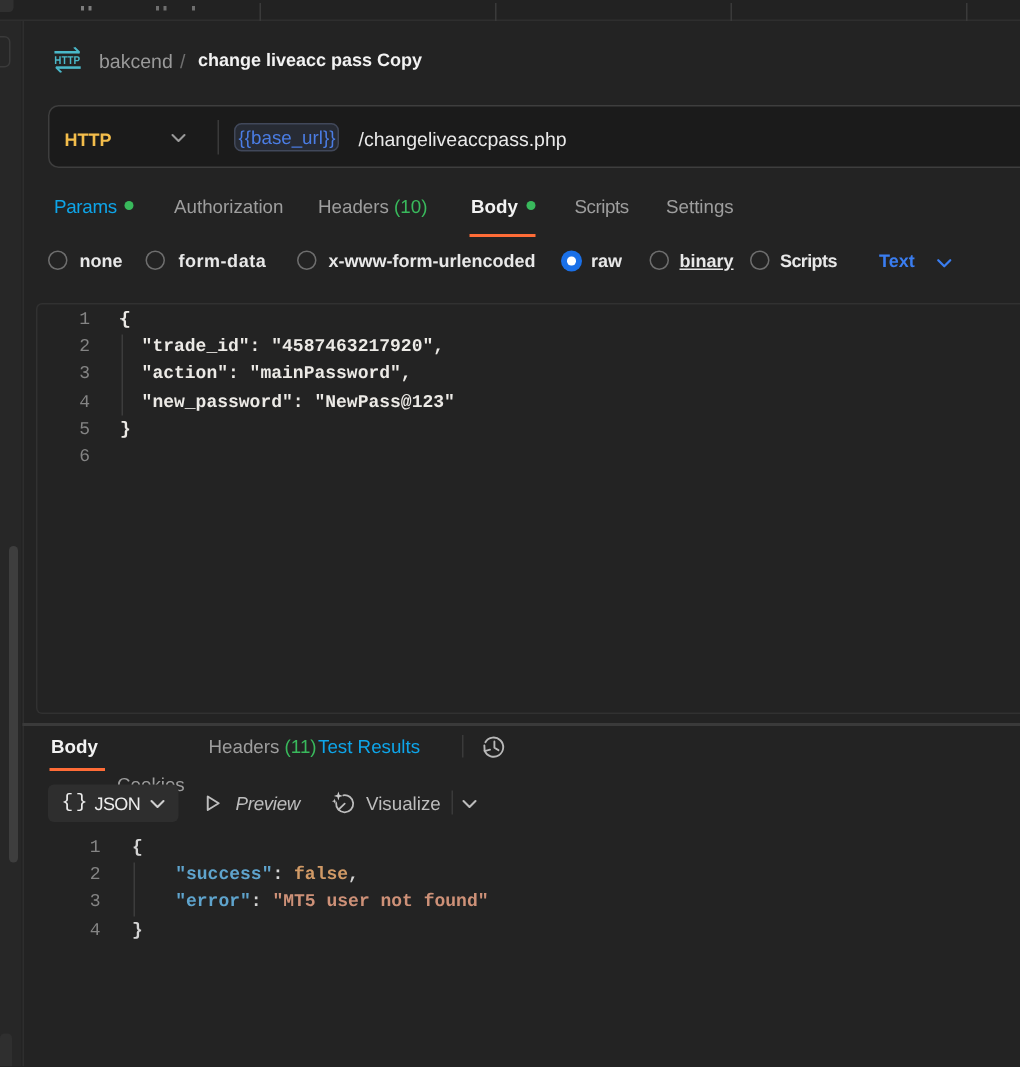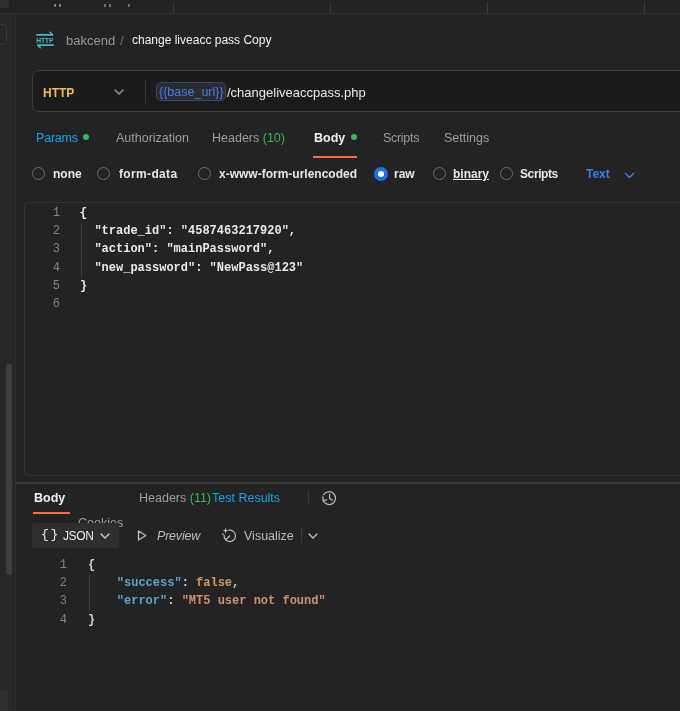--- a/index.html
+++ b/index.html
@@ -34,31 +34,31 @@
   <g fill="#4ab8c9">
     <rect x="1.3" y="4" width="16.4" height="1.7"></rect>
     <path d="M17.9 5.9 L13.8 1.9 L15.2 1.4 L18.4 4.5 Z"></path>
     <rect x="2.8" y="14.2" width="16" height="1.7"></rect>
     <path d="M2.4 14 L6.5 18 L5.1 18.5 L1.9 15.4 Z"></path>
   </g>
   <text x="9.8" y="12.6" text-anchor="middle" textLength="17.2" lengthAdjust="spacingAndGlyphs" fill="#4ab8c9" font-family="Liberation Sans" font-size="7.6" font-weight="bold">HTTP</text>
 </svg>
 <div class="abs" style="left:66px;top:34px;font-size:13px;line-height:13px;color:#9a9a9a;">bakcend</div>
 <div class="abs" style="left:120px;top:34px;font-size:13px;line-height:13px;color:#6f6f6f;">/</div>
-<div class="abs" style="left:132px;top:34px;font-size:12px;line-height:13px;font-weight:normal;color:#f2f2f2;">change liveacc pass Copy</div>
+<div class="abs" style="left:132px;top:34px;font-size:12px;line-height:13px;font-weight:bold;color:#f2f2f2;">change liveacc pass Copy</div>
 
 <div class="abs" style="left:32px;top:70px;width:668px;height:42px;background:#1b1b1b;border:1px solid #3e3e3e;border-radius:7px;"></div>
 <div class="abs" style="left:43px;top:87px;font-size:12px;line-height:12px;font-weight:bold;color:#f3bd4b;">HTTP</div>
 <svg class="abs" style="left:112px;top:87px;" width="14" height="10" viewBox="0 0 14 10">
     <path d="M3 3 L7 7 L11 3" stroke="#9a9a9a" stroke-width="1.4" fill="none" stroke-linecap="round" stroke-linejoin="round"></path>
   </svg>
 <div class="abs" style="left:145px;top:80px;width:1px;height:23px;background:#3a3a3a;"></div>
 <div class="abs" style="left:156px;top:82px;width:70px;height:19px;background:#272b34;border:1px solid #41485a;border-radius:5px;"></div>
 <div class="abs" style="left:159px;top:86px;font-size:12.5px;line-height:12px;color:#4b7de4;">{{base_url}}</div>
-<div class="abs" style="left:227px;top:86px;font-size:13px;line-height:13px;color:#e9e9e9;">/changeliveaccpass.php</div>
+<div class="abs" style="left:227px;top:86px;font-size:13px;line-height:13px;color:#e9e9e9;padding-left:12px;">/changeliveaccpass.php</div>
 
 <div class="abs" style="left:36px;top:132px;font-size:12.5px;line-height:12px;letter-spacing:-0.2px;color:#0ea5e9;">Params</div>
 <div class="abs" style="left:83px;top:134px;width:6px;height:6px;border-radius:50%;background:#39b95c;"></div>
 <div class="abs" style="left:116px;top:132px;font-size:12.5px;line-height:12px;color:#9e9e9e;">Authorization</div>
 <div class="abs" style="left:212px;top:132px;font-size:12.5px;line-height:12px;color:#9e9e9e;">Headers <span style="color:#39b95c;">(10)</span></div>
 <div class="abs" style="left:314px;top:132px;font-size:12.5px;line-height:12px;font-weight:bold;color:#f2f2f2;">Body</div>
 <div class="abs" style="left:351px;top:134px;width:6px;height:6px;border-radius:50%;background:#39b95c;"></div>
 <div class="abs" style="left:383px;top:132px;font-size:12.5px;line-height:12px;letter-spacing:-0.3px;color:#9e9e9e;">Scripts</div>
 <div class="abs" style="left:444px;top:132px;font-size:12.5px;line-height:12px;color:#9e9e9e;">Settings</div>
 <div class="abs" style="left:313px;top:156px;width:44px;height:2px;background:#ff6c37;"></div>

